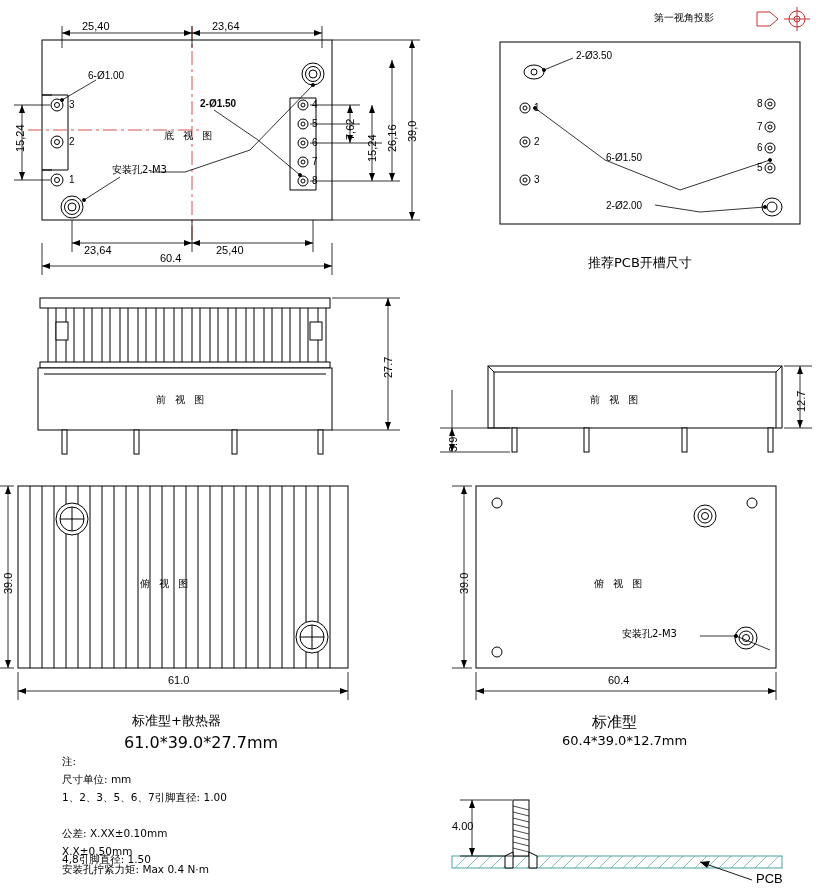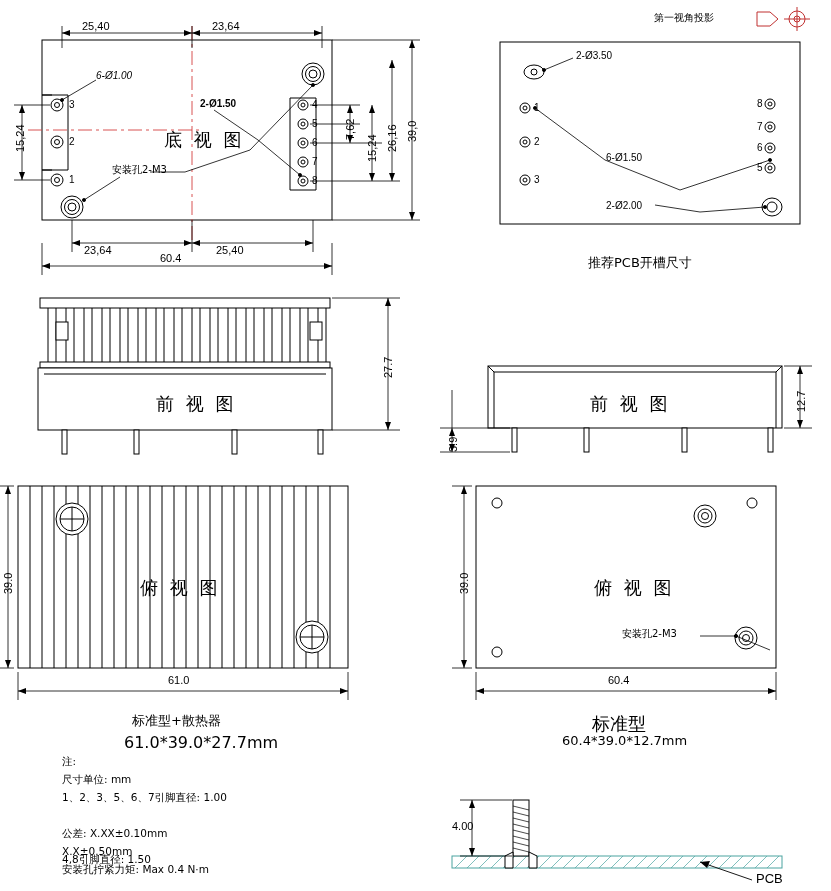--- a/index.html
+++ b/index.html
@@ -11,21 +11,21 @@
     color:#000000;
     position:relative;
     overflow:hidden;
   }
   .canvas{position:absolute;left:0;top:0;width:831px;height:891px;}
   svg{position:absolute;left:0;top:0;width:831px;height:891px;overflow:visible;}
   .lbl{position:absolute;white-space:nowrap;line-height:1.15;}
   .cn{font-family:"DejaVu Sans", sans-serif;}
   .dim{font-size:11px;}
   .small{font-size:10px;}
-  .title{font-size:18px;letter-spacing:3px;}
+  .title{font-size:10px;letter-spacing:3px;}
   .notes{font-size:10.5px;line-height:1.45;}
   .vert{transform-origin:0 0;}
 </style>
 </head>
 <body>
 
 <div class="canvas">
 
 <svg viewBox="0 0 831 891">
   <g stroke="#000" fill="none" stroke-width="1">
@@ -421,21 +421,21 @@
 <div class="lbl dim" style="left:212px;top:20px;">23,64</div>
 <div class="lbl dim" style="left:84px;top:244px;">23,64</div>
 <div class="lbl dim" style="left:216px;top:244px;">25,40</div>
 <div class="lbl dim" style="left:160px;top:252px;">60.4</div>
 <div class="lbl dim vert" style="left:14px;top:152px;transform:rotate(-90deg);">15,24</div>
 <div class="lbl dim vert" style="left:344px;top:140px;transform:rotate(-90deg);">7,62</div>
 <div class="lbl dim vert" style="left:366px;top:162px;transform:rotate(-90deg);">15,24</div>
 <div class="lbl dim vert" style="left:386px;top:152px;transform:rotate(-90deg);">26,16</div>
 <div class="lbl dim vert" style="left:406px;top:142px;transform:rotate(-90deg);">39,0</div>
 
-<div class="lbl small" style="left:96px;top:70px;font-style:italic;">6-Ø1.00</div>
+<div class="lbl small" style="left:88px;top:70px;">6-Ø1.00</div>
 <div class="lbl small" style="left:200px;top:98px;font-weight:bold;">2-Ø1.50</div>
 <div class="lbl cn small" style="left:112px;top:164px;">安装孔2-M3</div>
 <div class="lbl cn title" style="left:164px;top:130px;">底 视 图</div>
 
 <div class="lbl small" style="left:69px;top:99px;">3</div>
 <div class="lbl small" style="left:69px;top:136px;">2</div>
 <div class="lbl small" style="left:69px;top:174px;">1</div>
 <div class="lbl small" style="left:312px;top:99px;">4</div>
 <div class="lbl small" style="left:312px;top:118px;">5</div>
 <div class="lbl small" style="left:312px;top:137px;">6</div>
@@ -466,21 +466,21 @@
 <div class="lbl dim vert" style="left:2px;top:594px;transform:rotate(-90deg);">39.0</div>
 <div class="lbl dim" style="left:168px;top:674px;">61.0</div>
 
 <div class="lbl cn title" style="left:594px;top:578px;">俯 视 图</div>
 <div class="lbl dim vert" style="left:458px;top:594px;transform:rotate(-90deg);">39.0</div>
 <div class="lbl dim" style="left:608px;top:674px;">60.4</div>
 <div class="lbl cn small" style="left:622px;top:628px;">安装孔2-M3</div>
 
 <div class="lbl cn" style="left:132px;top:714px;font-size:13px;">标准型+散热器</div>
 <div class="lbl cn" style="left:124px;top:734px;font-size:16px;">61.0*39.0*27.7mm</div>
-<div class="lbl cn" style="left:592px;top:714px;font-size:18px;">标准型</div>
+<div class="lbl cn" style="left:592px;top:714px;font-size:15px;">标准型</div>
 <div class="lbl cn" style="left:562px;top:734px;font-size:13px;">60.4*39.0*12.7mm</div>
 
 <div class="lbl cn notes" style="left:62px;top:754px;">注:</div>
 <div class="lbl cn notes" style="left:62px;top:772px;">尺寸单位: mm</div>
 <div class="lbl cn notes" style="left:62px;top:790px;">1、2、3、5、6、7引脚直径: 1.00</div>
 <div class="lbl cn notes" style="left:62px;top:852px;">4,8引脚直径: 1.50</div>
 <div class="lbl cn notes" style="left:62px;top:826px;">公差: X.XX±0.10mm</div>
 <div class="lbl cn notes" style="left:62px;top:844px;">        X.X±0.50mm</div>
 <div class="lbl cn notes" style="left:62px;top:862px;">安装孔拧紧力矩: Max 0.4 N·m</div>
 

